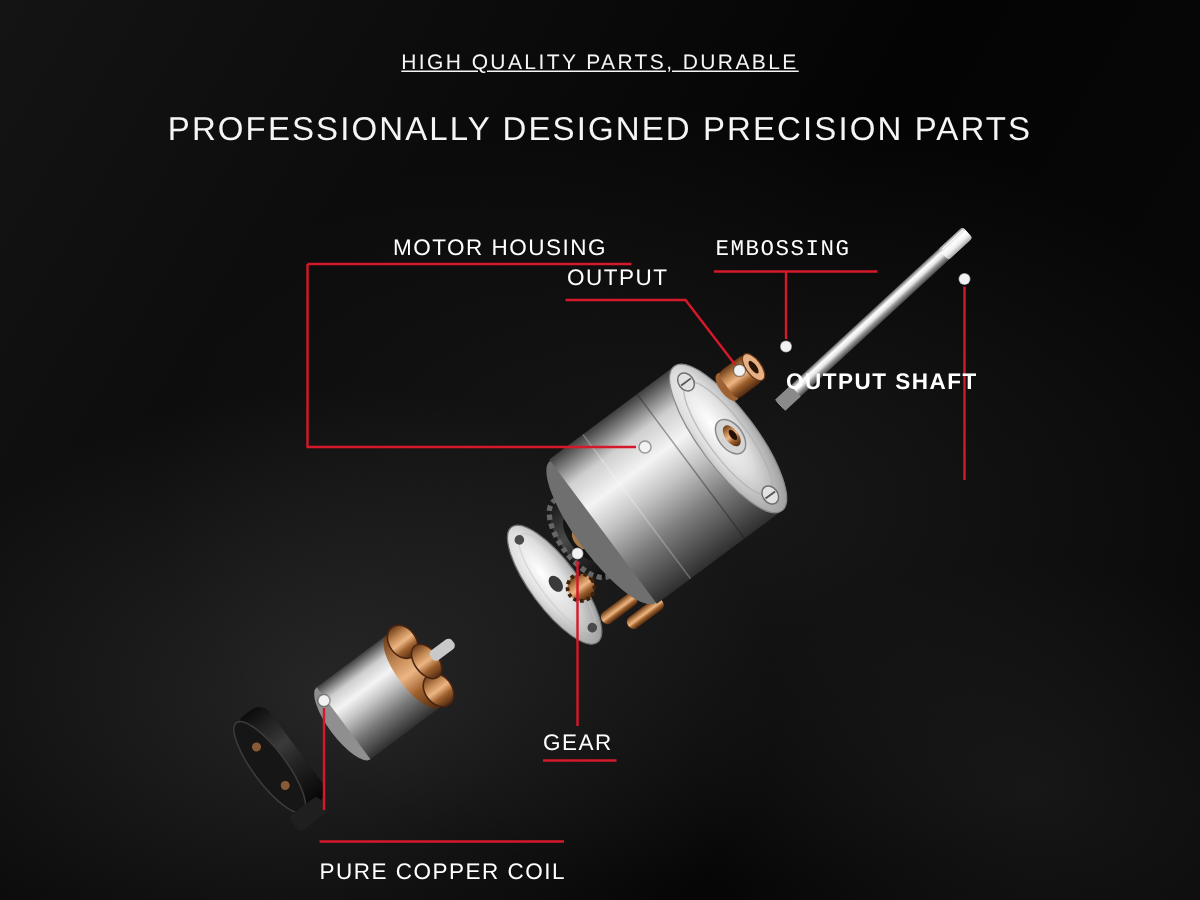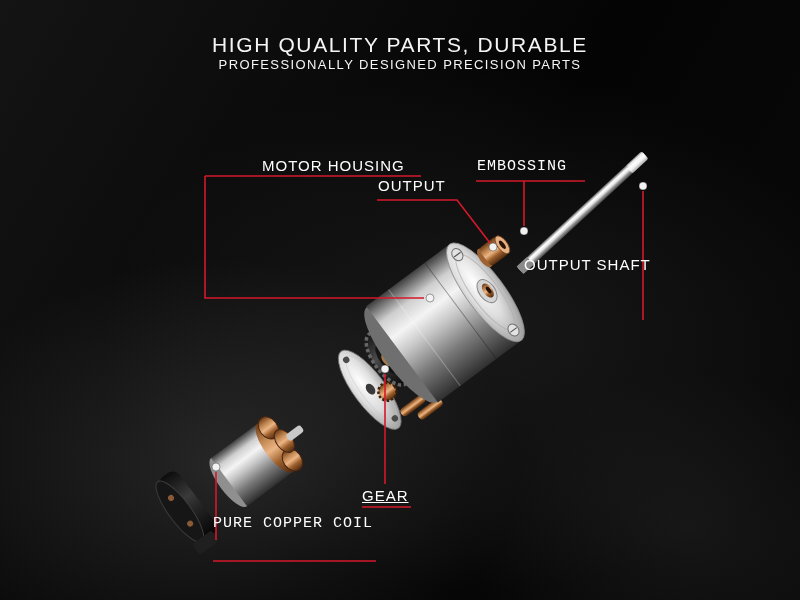--- a/index.html
+++ b/index.html
@@ -6,30 +6,30 @@
   .stage{
     position:relative;width:800px;height:600px;overflow:hidden;
     font-family:"Liberation Sans","DejaVu Sans",sans-serif;
     background:
       radial-gradient(ellipse 420px 300px at 28% 78%, rgba(86,86,86,0.38), rgba(0,0,0,0) 70%),
       radial-gradient(ellipse 520px 360px at 60% 55%, rgba(72,72,72,0.30), rgba(0,0,0,0) 72%),
       radial-gradient(ellipse 320px 220px at 86% 88%, rgba(64,64,64,0.25), rgba(0,0,0,0) 70%),
       linear-gradient(120deg,#141414,#040404 55%,#0a0a0a);
   }
   .title{position:absolute;left:0;right:0;top:33px;text-align:center;color:#f5f5f5;}
-  .t1{font-size:21px;letter-spacing:1.6px;font-weight:500;}
-  .t2{font-size:13px;letter-spacing:1.4px;font-weight:500;margin-top:0;}
+  .t1{font-size:14px;letter-spacing:1.6px;font-weight:500;text-decoration:underline;}
+  .t2{font-size:22px;letter-spacing:1.4px;font-weight:500;margin-top:24px;}
   .label{position:absolute;color:#ffffff;font-size:15px;letter-spacing:1px;font-weight:500;white-space:nowrap;}
   .lbl-mh{left:262px;top:157px;text-align:center;}
   .lbl-bearing{left:378px;top:177px;}
   .lbl-embossing{left:477px;top:158px;font-family:Liberation Mono, monospace;}
-  .lbl-output{left:524px;top:256px;}
+  .lbl-output{left:524px;top:246px;font-weight:bold;}
   .lbl-dshape{left:538px;top:324px;}
-  .lbl-gear{left:362px;top:487px;text-decoration:underline;}
-  .lbl-coil{left:213px;top:515px;font-family:Liberation Mono, monospace;}
+  .lbl-gear{left:362px;top:487px;}
+  .lbl-coil{left:213px;top:573px;}
   svg.art{position:absolute;left:0;top:0;}
 </style>
 </head>
 <body>
 
 <div class="stage">
 
   <svg class="art" width="800" height="600" viewBox="0 0 800 600">
     <defs>
       <linearGradient id="gSilver" x1="0" y1="0" x2="0" y2="1">

